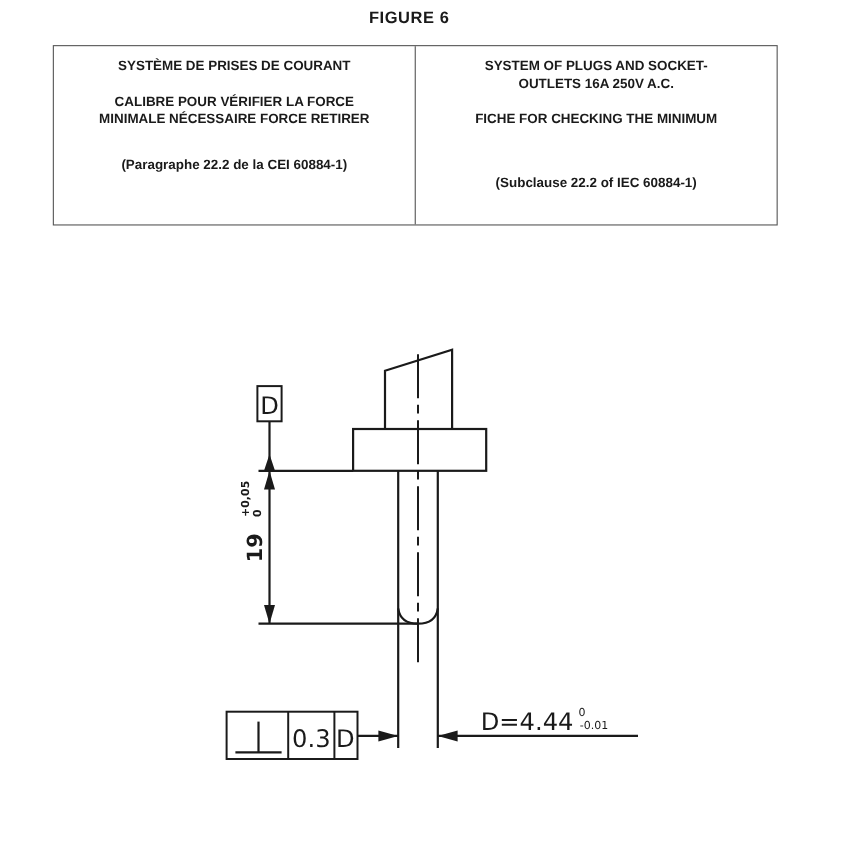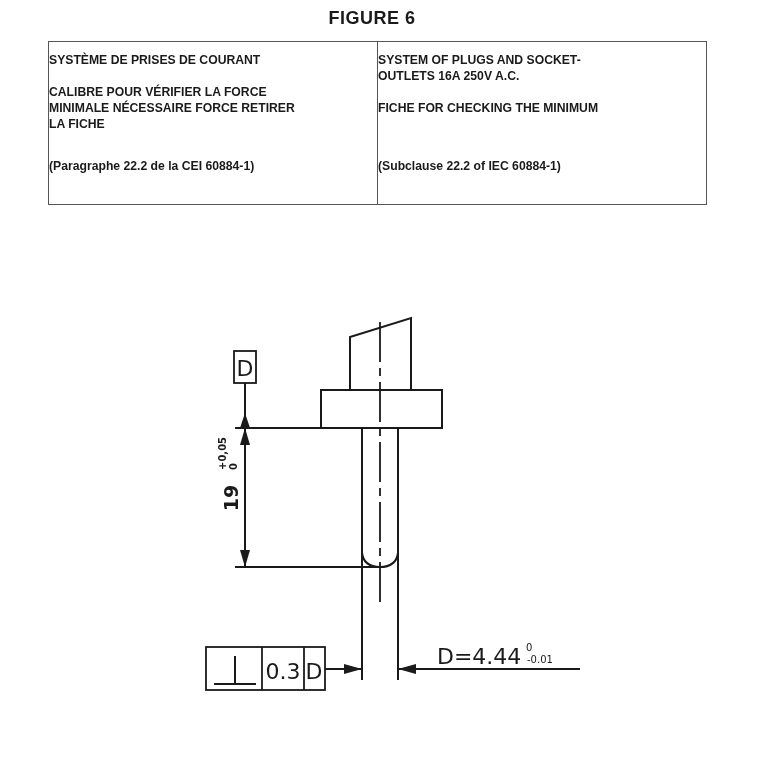--- a/index.html
+++ b/index.html
@@ -1,43 +1,42 @@
 <!DOCTYPE html>
 <html><head>
 <meta charset="utf-8">
 <style>
   html, body { margin: 0; padding: 0; background: #ffffff; }
   body { width: 768px; height: 768px; position: relative; overflow: hidden;
          font-family: "Liberation Sans", sans-serif; color: #1a1a1a; }
   .fig-title { position: absolute; left: 0; width: 744px; top: 8px; text-align: center;
-               font-weight: bold; font-size: 18px; letter-spacing: 0.5px; }
+               font-weight: bold; font-size: 15px; letter-spacing: 0.5px; }
   .title-table { position: absolute; left: 48px; top: 41px; width: 659px; height: 164px;
                  border: 1.5px solid #555; box-sizing: border-box; display: flex; }
-  .cell { flex: 1; box-sizing: border-box; text-align: left; font-weight: bold;
+  .cell { flex: 1; box-sizing: border-box; text-align: center; font-weight: bold;
           font-size: 12.2px; line-height: 16px; padding-top: 10px; }
   .cell.left { border-right: 1.5px solid #555; }
   .cell p { margin: 0; }
   .cell .gap { height: 16px; }
   .cell .gap2 { height: 16px; }
   .cell .ref { margin-top: 10px; }
   svg.drawing { position: absolute; left: 0; top: 0; }
   .svgtext { font-family: "DejaVu Sans", sans-serif; }
 </style>
 </head>
 <body>
 
 <div class="fig-title">FIGURE  6</div>
 
 <div class="title-table">
   <div class="cell left">
     <p>SYSTÈME DE PRISES DE COURANT</p>
     <div class="gap"></div>
     <p>CALIBRE POUR VÉRIFIER LA FORCE</p>
     <p>MINIMALE NÉCESSAIRE FORCE RETIRER</p>
-    <p>LA FICHE</p>
     <div class="gap2"></div>
     <p class="ref">(Paragraphe 22.2 de la CEI 60884-1)</p>
   </div>
   <div class="cell">
     <p>SYSTEM OF PLUGS AND SOCKET-</p>
     <p>OUTLETS 16A 250V A.C.</p>
     <div class="gap"></div>
     <p>FICHE FOR CHECKING THE MINIMUM</p>
     <div class="gap2" style="height:32px"></div>
     <p class="ref">(Subclause 22.2 of IEC 60884-1)</p>

